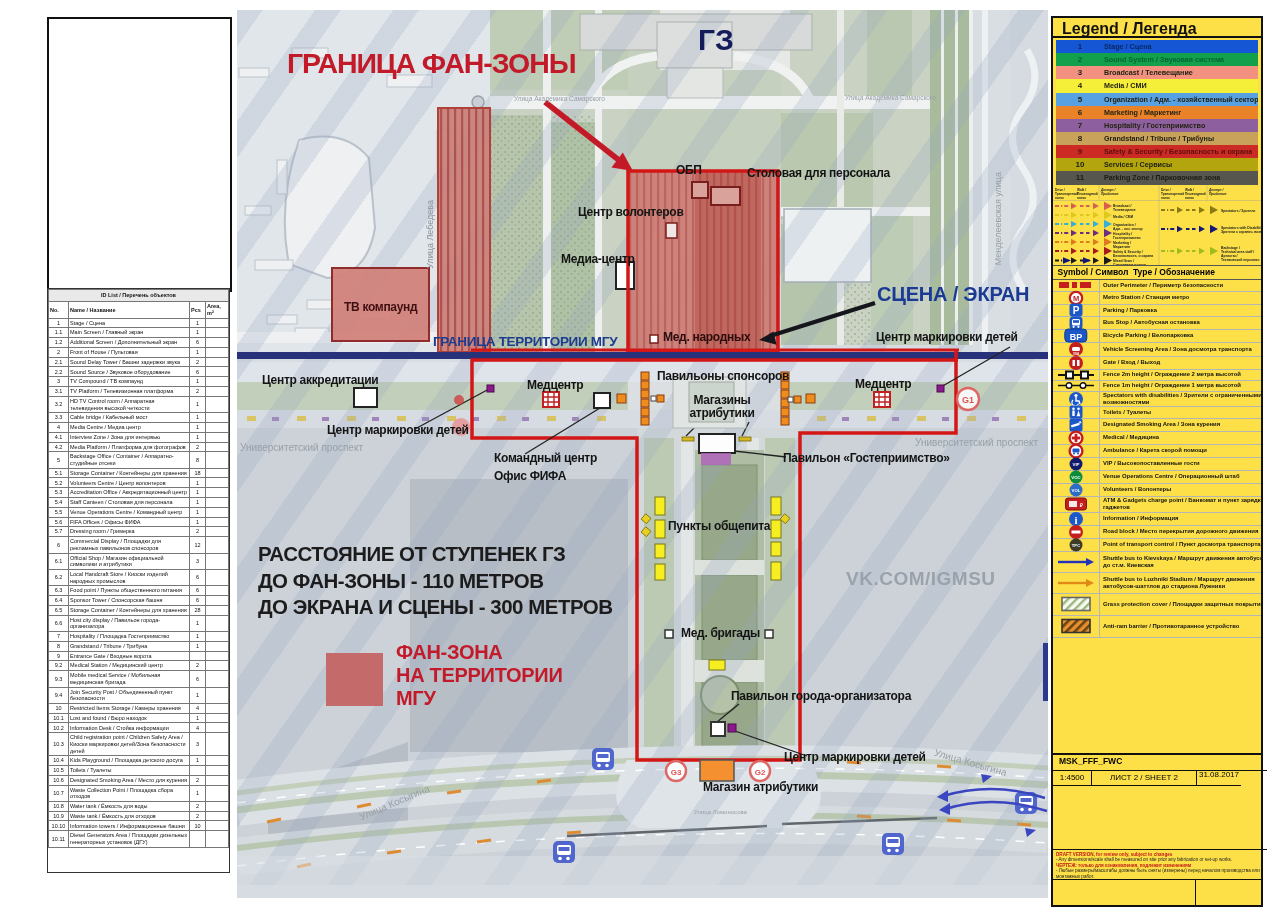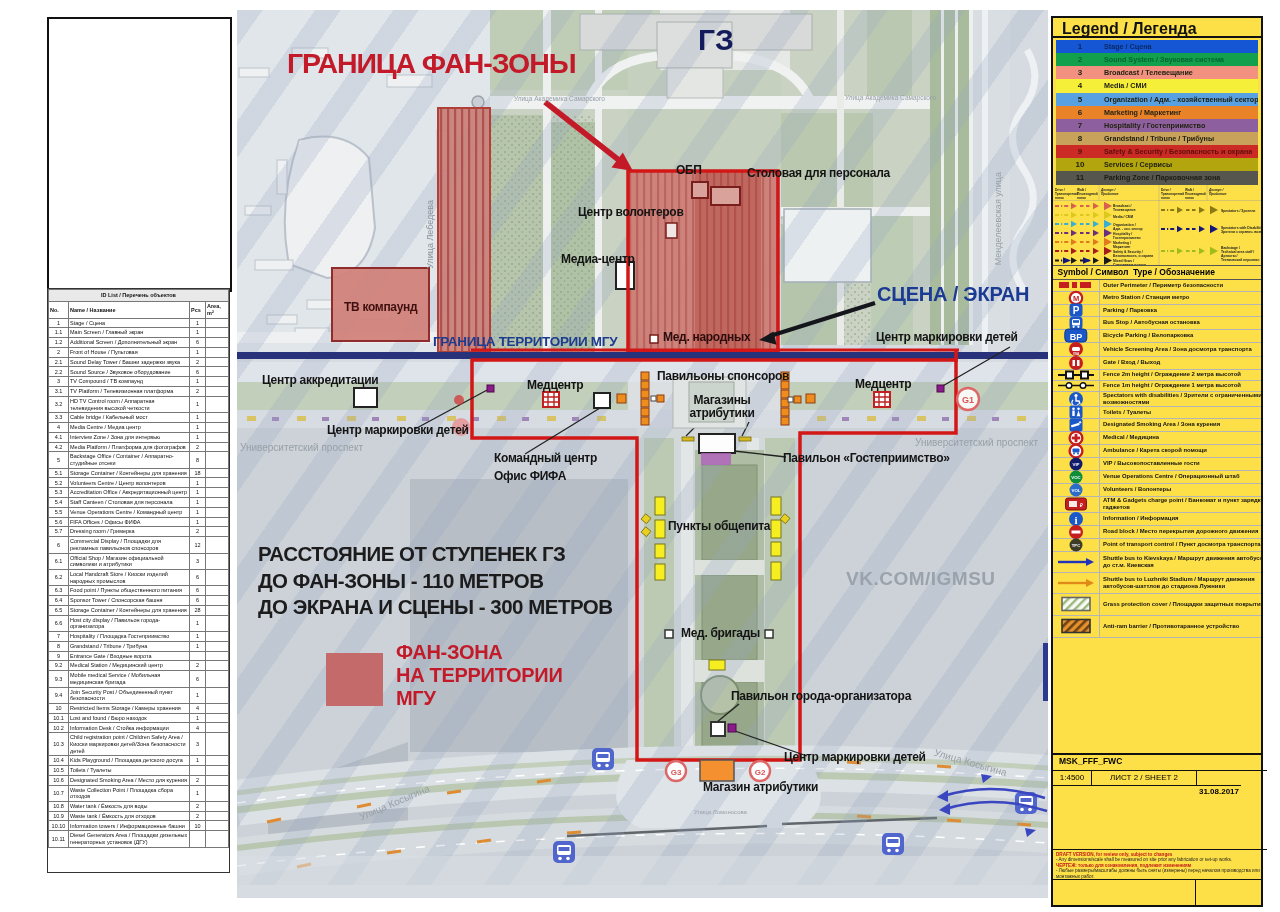--- a/index.html
+++ b/index.html
@@ -1097,21 +1097,21 @@
             </svg>
           </div>
           <div class="tx">Anti-ram barrier / Противотаранное устройство</div>
         </div>
 </div>
     <div class="abs" style="left:0;top:735px;width:208px;border-top:2px solid #111;"></div>
     <div class="abs" style="left:0;top:737px;width:208px;height:14px;font-weight:bold;font-size:8.5px;padding:1px 0 0 6px;border-bottom:1px solid #111;">MSK_FFF_FWC</div>
     <div class="abs" style="left:0;top:752px;width:188px;height:15px;font-size:8px;border-bottom:1px solid #111;display:flex;">
       <div style="width:38px;border-right:1px solid #111;text-align:center;padding-top:3px;">1:4500</div>
       <div style="width:104px;border-right:1px solid #111;text-align:center;padding-top:3px;">ЛИСТ 2  / SHEET 2</div>
-      <div style="flex:1;text-align:center;padding-top:17px;font-weight:bold;">31.08.2017</div>
+      <div style="flex:1;text-align:center;padding-top:0;font-weight:normal;">31.08.2017</div>
     </div>
     <div class="abs" style="left:0;top:831px;width:208px;height:30px;border-top:1px solid #111;font-size:4.6px;line-height:5.4px;padding:2px 3px;">
       <span style="color:#c01818;font-weight:bold;">DRAFT VERSION, for review only, subject to changes</span><br>
       <span style="color:#222;">- Any dimensions/scale shall be measured on site prior any fabrication or set-up works.</span><br>
       <span style="color:#c01818;font-weight:bold;">ЧЕРТЕЖ: только для ознакомления, подлежит изменениям</span><br>
       <span style="color:#222;">- Любые размеры/масштабы должны быть сняты (измерены) перед началом производства или монтажных работ.</span>
     </div>
     <div class="abs" style="left:0;top:861px;width:208px;height:26px;border-top:1px solid #111;display:flex;">
       <div style="width:142px;border-right:1px solid #111;"></div>
         <div style="flex:1;"></div>

